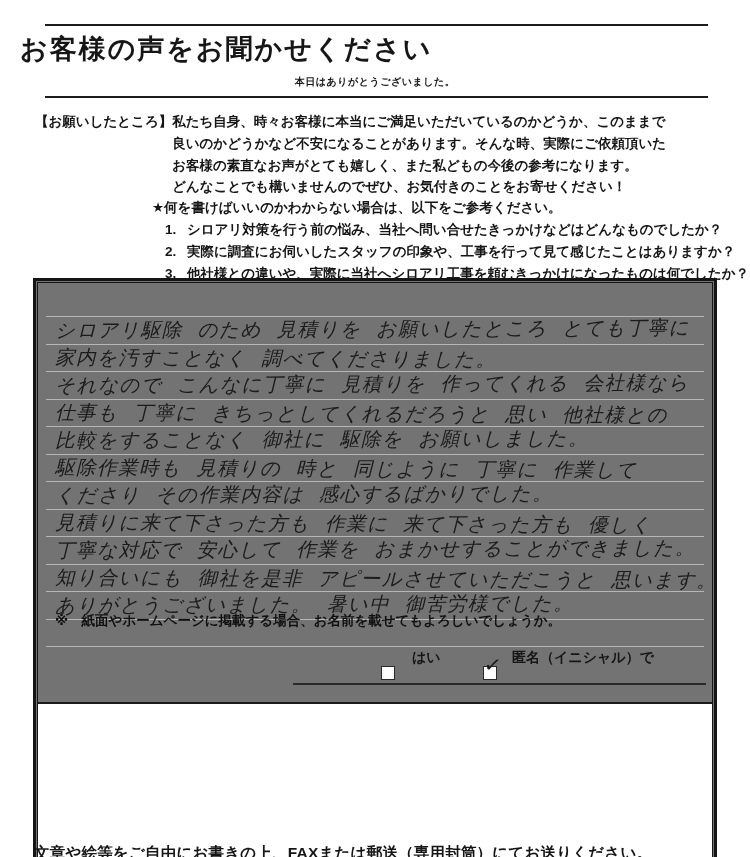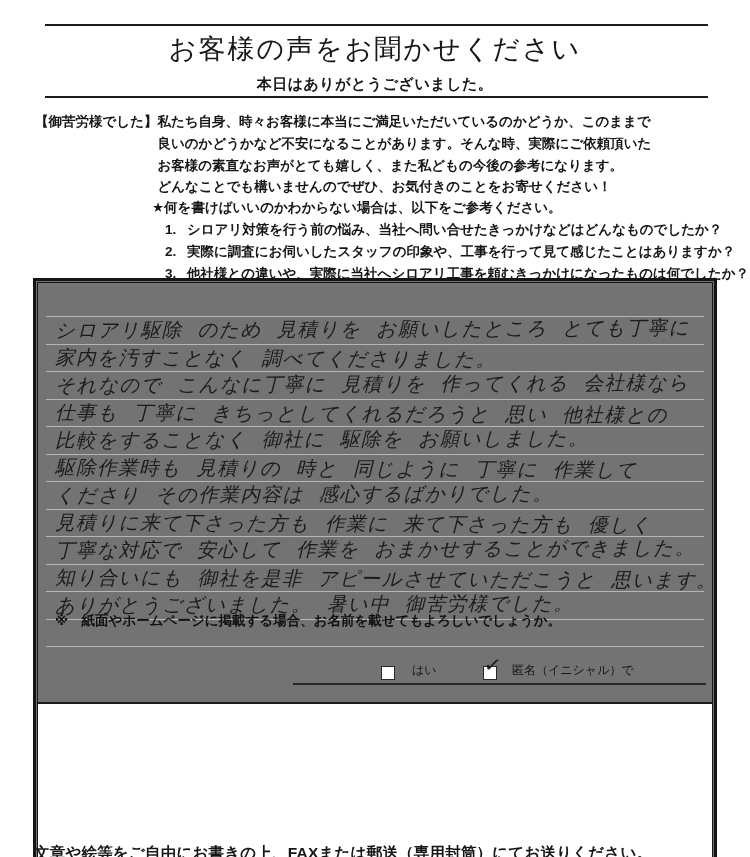--- a/index.html
+++ b/index.html
@@ -14,25 +14,25 @@
     overflow: hidden;
     margin: 0 auto;
   }
 
   
   .rule { position: absolute; left: 45px; width: 663px; height: 2px; background: #1d1d1d; }
   .rule-top { top: 24px; }
   .rule-bottom { top: 96px; }
   .title {
     position: absolute; top: 31px; left: 0; width: 100%;
-    text-align: center; font-size: 27px; font-weight: 400; letter-spacing: 2px;
+    font-size: 27px; font-weight: 700; letter-spacing: 2px; padding-left: 20px;
   }
   .subtitle {
     position: absolute; top: 75px; left: 0; width: 100%;
-    text-align: center; font-size: 15px; font-weight: 700; letter-spacing: 0.5px;
+    text-align: center; font-size: 10px; font-weight: 700; letter-spacing: 0.5px;
   }
 
   
   .request {
     position: absolute; top: 111px; left: 35px; width: 680px;
     display: flex; font-size: 13.5px; font-weight: 600; line-height: 21.8px;
   }
   .request-label { flex: 0 0 117px; white-space: nowrap; }
   .request-lines div { white-space: nowrap; }
 
@@ -80,21 +80,21 @@
     position: absolute; top: 379px; left: 255px; width: 413px; height: 23px;
     border-bottom: 2px solid #2a2a2a;
   }
   .checkbox {
     position: absolute; bottom: 3px; width: 14px; height: 14px;
     border: 1.6px solid #2a2a2a; background: #fff;
   }
   .cb-yes { left: 88px; }
   .cb-anon { left: 190px; }
   .cb-label {
-    position: absolute; bottom: 4px; font-size: 12px; font-weight: 400; white-space: nowrap;
+    position: absolute; bottom: 16px; font-size: 14px; font-weight: 700; white-space: nowrap;
   }
   .cb-yes-label { left: 119px; }
   .cb-anon-label { left: 219px; text-align: center; }
   .check-mark {
     position: absolute; left: 0px; top: -13px;
     font-size: 21px; font-weight: 400; color: #1b1b1b;
     transform: rotate(8deg); font-style: italic; line-height: 21px;
   }
 
   
@@ -111,21 +111,21 @@
 <body>
 
 <div class="page">
 
   <div class="rule rule-top"></div>
   <div class="title">お客様の声をお聞かせください</div>
   <div class="subtitle">本日はありがとうございました。</div>
   <div class="rule rule-bottom"></div>
 
   <div class="request">
-    <span class="request-label">【御苦労様でした】</span>
+    <span class="request-label">【お願いしたところ】</span>
     <div class="request-lines">
       <div>私たち自身、時々お客様に本当にご満足いただいているのかどうか、このままで</div>
       <div>良いのかどうかなど不安になることがあります。そんな時、実際にご依頼頂いた</div>
       <div>お客様の素直なお声がとても嬉しく、また私どもの今後の参考になります。</div>
       <div>どんなことでも構いませんのでぜひ、お気付きのことをお寄せください！</div>
     </div>
   </div>
 
   <div class="hints">
     <div>★何を書けばいいのかわからない場合は、以下をご参考ください。</div>

